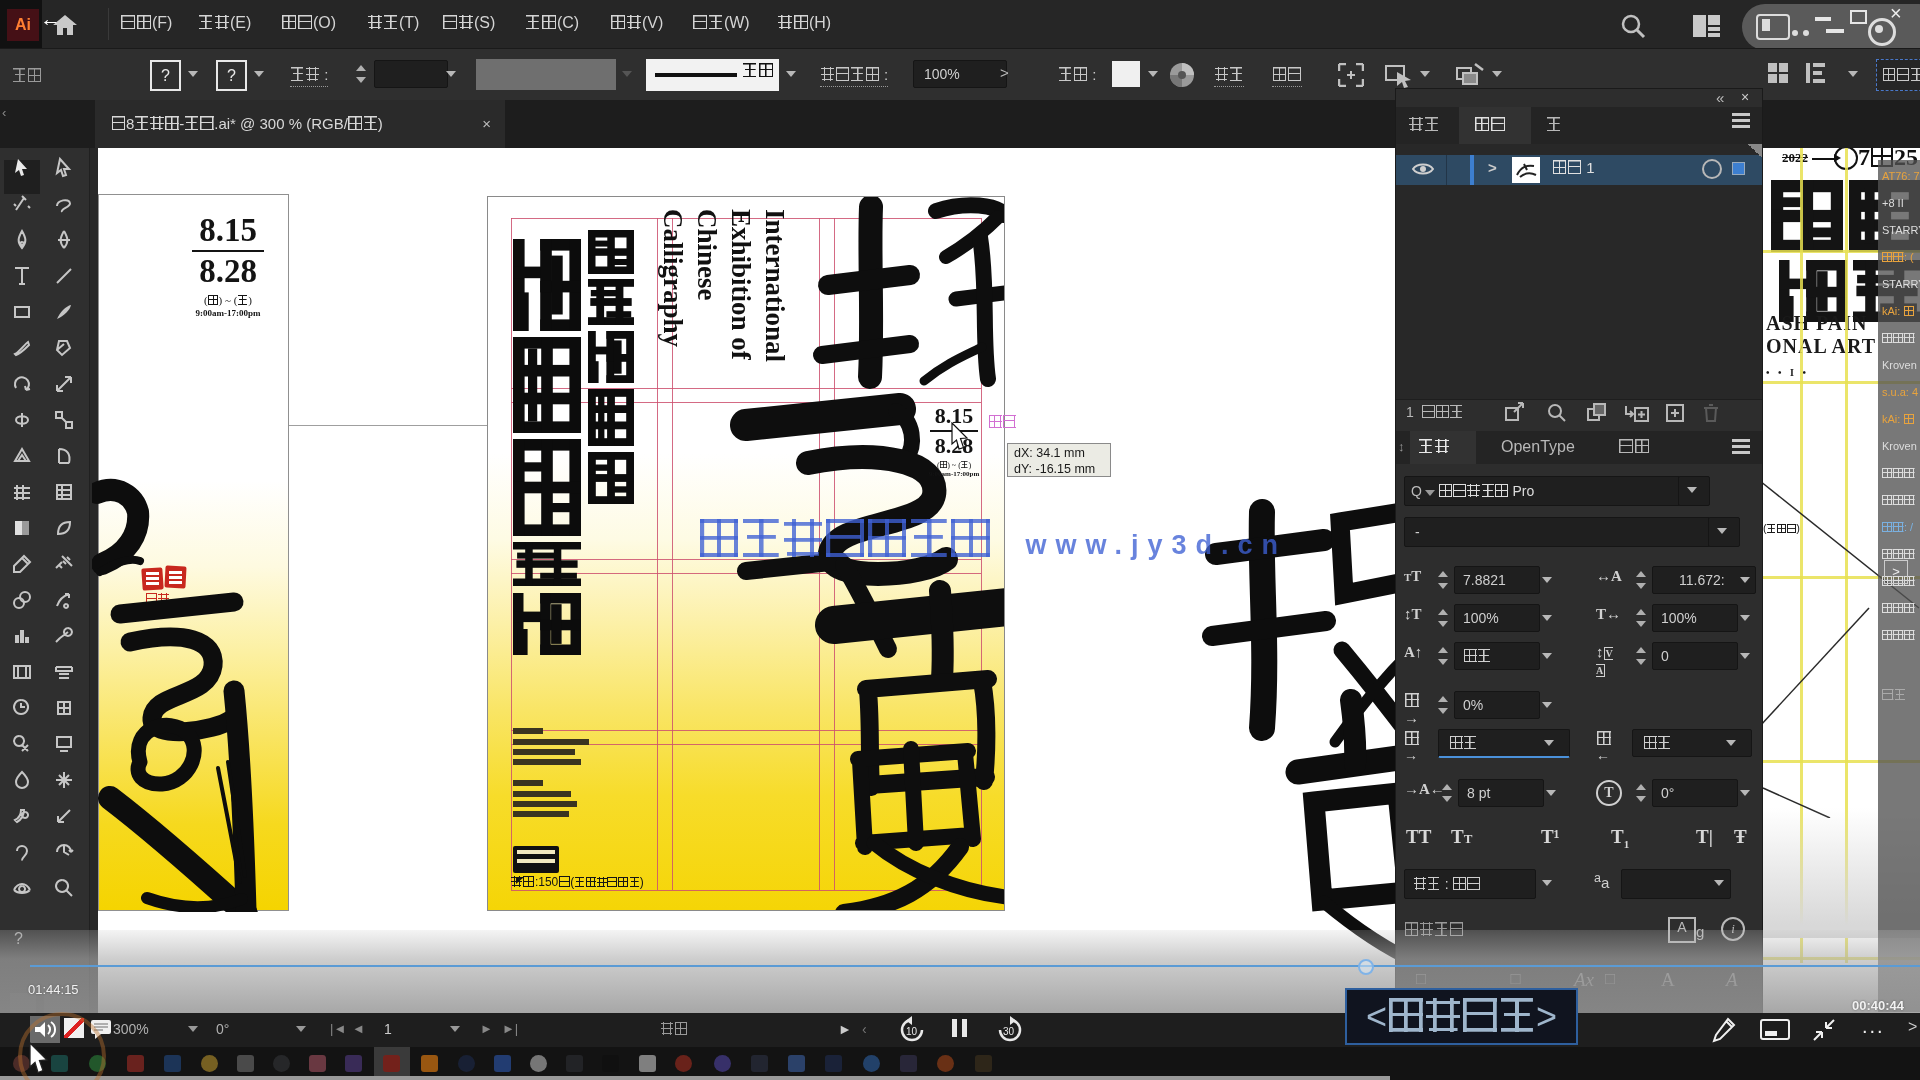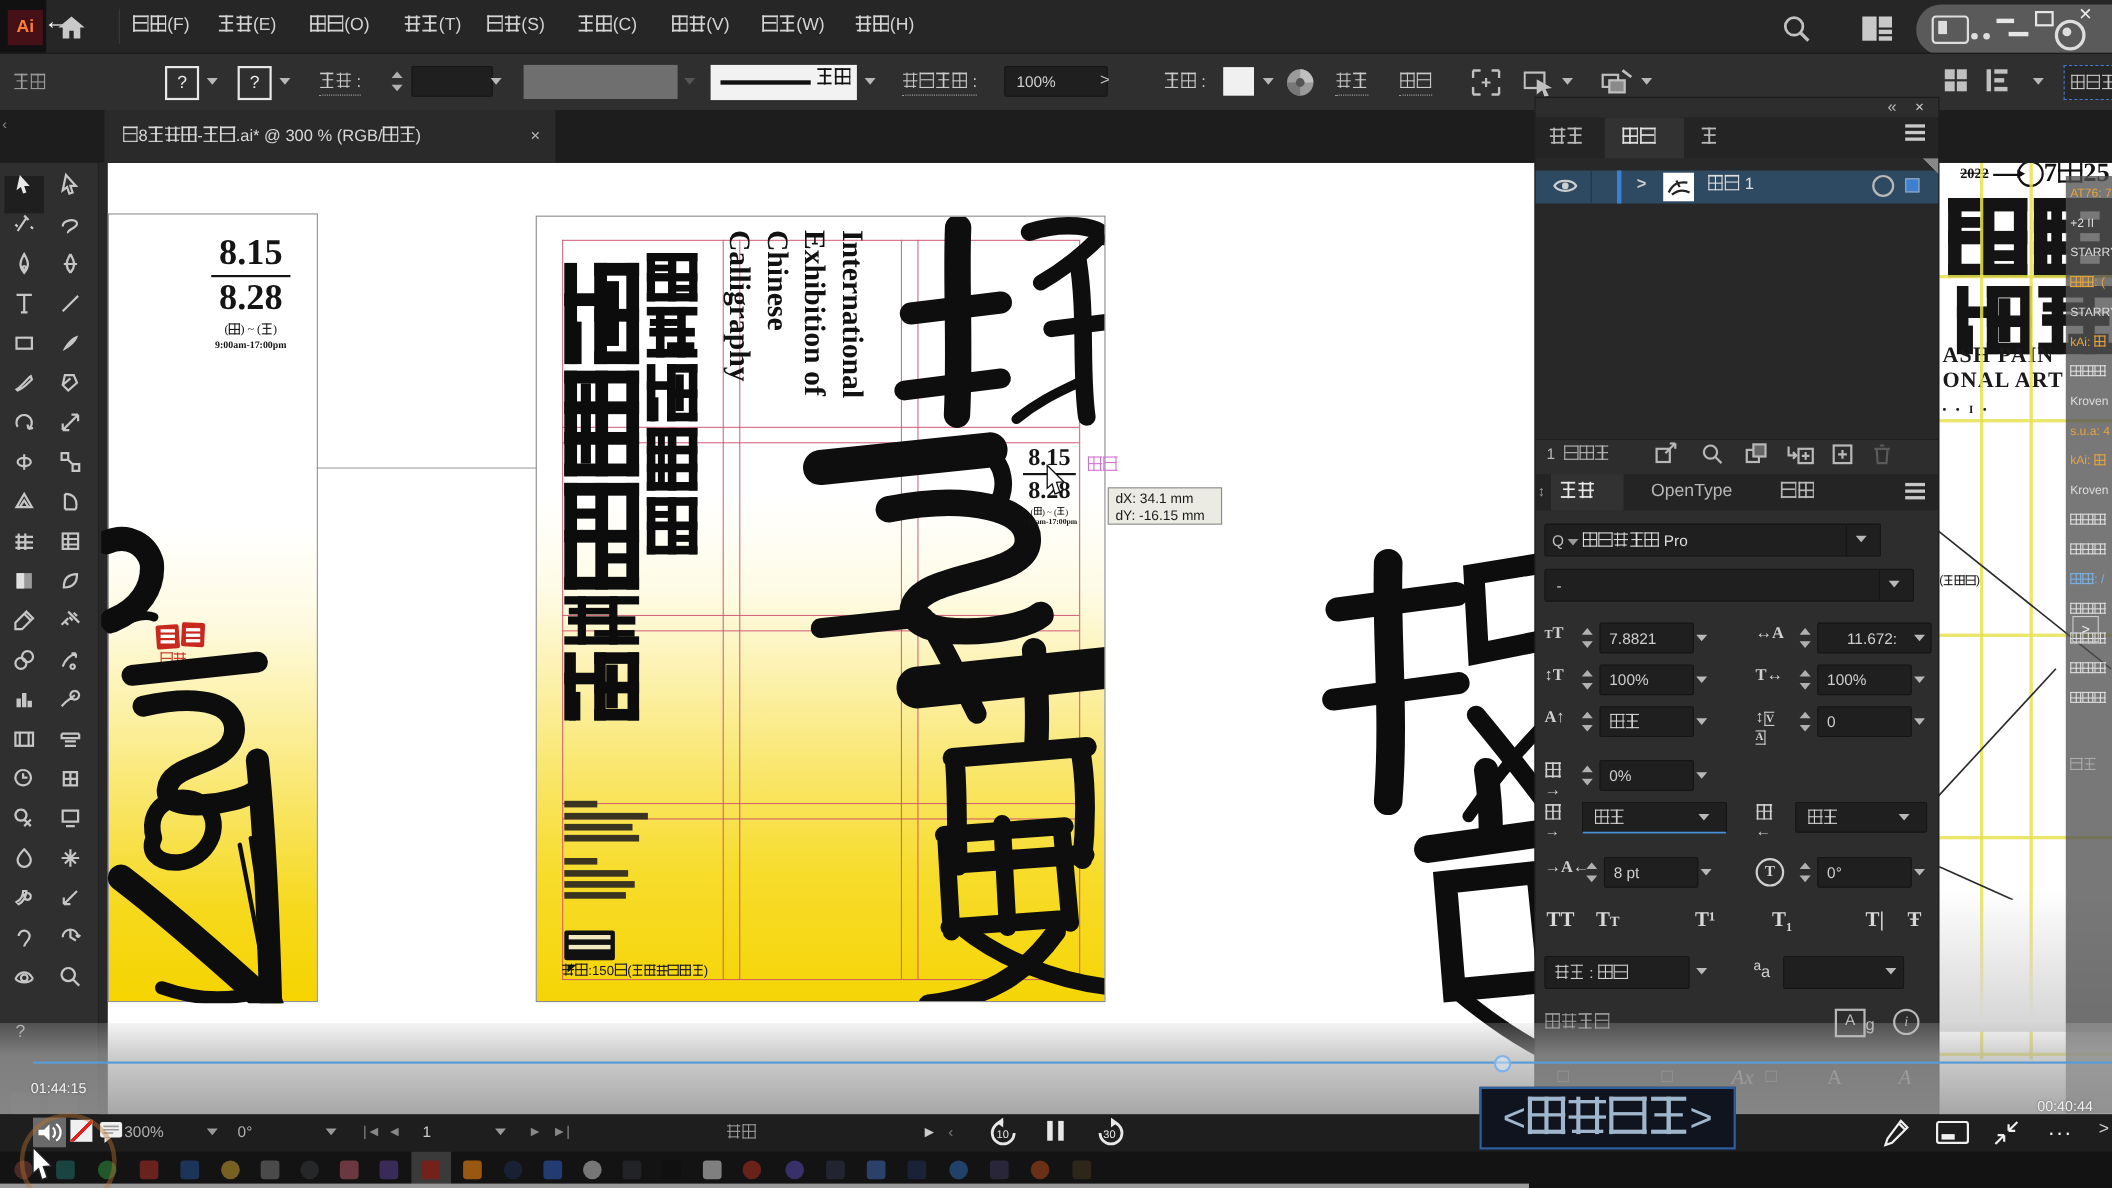--- a/index.html
+++ b/index.html
@@ -238,20 +238,23 @@
 <path d="M26 56 L134 42" stroke-width="22"></path>
 <path d="M22 138 L136 123" stroke-width="20"></path>
 <path d="M150 24 L218 13 L224 82 L154 96 Z" stroke-width="19"></path>
 <path d="M152 152 C177 182 202 214 226 246" stroke-width="17"></path>
 <path d="M145 244 C170 208 198 176 224 150" stroke-width="11"></path>
 <path d="M108 274 L230 257" stroke-width="25"></path>
 <path d="M161 202 C164 224 166 245 165 266" stroke-width="22"></path>
 <path d="M124 304 L208 295 L218 394 L132 402 Z" stroke-width="21"></path>
 <path d="M134 404 C170 434 202 454 230 466" stroke-width="13"></path>
 </svg>
+    <div class="abs" style="left:608px;top:368px;color:rgba(62,96,212,0.78);font-size:42px;white-space:nowrap;">
+<span class="z2"></span><span class="z3"></span><span class="z4"></span><span class="z"></span><span class="z2"></span><span class="z3"></span><span class="z2"></span>
+<span style="font-size:27px;font-weight:bold;letter-spacing:9px;margin-left:22px;">www.jy3d.cn</span></div>
     <div class="abs" style="left:898px;top:266px;color:#d26fd2;font-size:14px;"><span class="z2" style="width:13px;height:13px"></span><span class="z" style="width:13px;height:13px"></span></div>
     <div class="abs" style="left:917px;top:295px;width:104px;height:34px;background:#ebebe4;border:1px solid #8a8a8a;font-size:12.5px;color:#1a1a1a;line-height:16px;padding:1px 0 0 6px;box-sizing:border-box;">dX: 34.1 mm<br>dY: -16.15 mm</div>
     <svg class="abs" style="left:860px;top:274px;" width="24" height="34">
       <path d="M2 1 L17 16 L10.5 16.5 L13.5 25.5 L9 27 L6.5 18 L2 22 Z" fill="#fff" stroke="#111" stroke-width="1.2"></path>
     </svg>
     <div class="abs" style="left:1692px;top:2px;color:#111;font-size:13px;font-weight:bold;font-family:'Liberation Serif',serif;text-decoration:line-through;">2022</div>
     <div class="abs" style="left:1722px;top:10px;width:26px;height:2px;background:#111;"></div>
     <div class="abs" style="left:1744px;top:6px;width:0;height:0;border-left:7px solid #111;border-top:4px solid transparent;border-bottom:4px solid transparent;"></div>
     <div class="abs" style="left:1744px;top:-2px;width:20px;height:20px;border:2.5px solid #111;border-radius:50%;"></div>
     <div class="abs" style="left:1768px;top:-4px;color:#101010;font-size:24px;font-weight:bold;font-family:'Liberation Serif',serif;white-space:nowrap;">7<span class="z2" style="width:22px;height:22px"></span>25<span class="z3" style="width:22px;height:22px"></span></div>
@@ -706,21 +709,21 @@
     <div class="abs" style="left:300px;top:834px;color:#b8b8b8;font-size:15px;">g</div>
     <div class="abs" style="left:325px;top:828px;width:20px;height:20px;border:2px solid #b8b8b8;border-radius:50%;color:#b8b8b8;text-align:center;line-height:20px;font-size:13px;font-style:italic;font-family:'Liberation Serif',serif;">i</div>
     <div class="abs" style="left:20px;top:880px;width:300px;height:24px;color:#777;font-size:17px;letter-spacing:40px;font-family:'Liberation Serif',serif;">□ □ □ Ax</div>
     <div class="abs" style="left:178px;top:880px;color:#888;font-size:19px;font-family:'Liberation Serif',serif;font-style:italic;">Ax</div>
     <div class="abs" style="left:265px;top:880px;color:#888;font-size:19px;font-family:'Liberation Serif',serif;">A</div>
     <div class="abs" style="left:330px;top:880px;color:#888;font-size:19px;font-family:'Liberation Serif',serif;font-style:italic;">A</div>
   </div>
 
 <div class="abs" id="chat" style="left:1878px;top:160px;width:42px;height:852px;background:rgba(82,82,82,0.78);overflow:hidden;">
     <div style="position:absolute;left:4px;top:10px;color:#e8a33d;font-size:11px;white-space:nowrap;">AT76: 7</div>
-    <div style="position:absolute;left:4px;top:37px;color:#dddddd;font-size:11px;white-space:nowrap;">+2 II</div>
+    <div style="position:absolute;left:4px;top:37px;color:#dddddd;font-size:11px;white-space:nowrap;">+8 II</div>
     <div style="position:absolute;left:4px;top:64px;color:#dddddd;font-size:11px;white-space:nowrap;">STARRY</div>
     <div style="position:absolute;left:4px;top:91px;color:#e8a33d;font-size:11px;white-space:nowrap;"><span class="z2"></span><span class="z2"></span>: (</div>
     <div style="position:absolute;left:4px;top:118px;color:#dddddd;font-size:11px;white-space:nowrap;">STARRY</div>
     <div style="position:absolute;left:4px;top:145px;color:#e8a33d;font-size:11px;white-space:nowrap;">kAi: <span class="z2"></span></div>
     <div style="position:absolute;left:4px;top:172px;color:#dddddd;font-size:11px;white-space:nowrap;"><span class="z2"></span><span class="z2"></span><span class="z2"></span></div>
     <div style="position:absolute;left:4px;top:199px;color:#dddddd;font-size:11px;white-space:nowrap;">Kroven</div>
     <div style="position:absolute;left:4px;top:226px;color:#e8a33d;font-size:11px;white-space:nowrap;">s.u.a: 4</div>
     <div style="position:absolute;left:4px;top:253px;color:#e8a33d;font-size:11px;white-space:nowrap;">kAi: <span class="z2"></span></div>
     <div style="position:absolute;left:4px;top:280px;color:#dddddd;font-size:11px;white-space:nowrap;">Kroven</div>
     <div style="position:absolute;left:4px;top:307px;color:#dddddd;font-size:11px;white-space:nowrap;"><span class="z2"></span><span class="z2"></span><span class="z2"></span></div>
@@ -731,21 +734,21 @@
     <div style="position:absolute;left:4px;top:442px;color:#dddddd;font-size:11px;white-space:nowrap;"><span class="z2"></span><span class="z2"></span><span class="z2"></span></div>
     <div style="position:absolute;left:4px;top:469px;color:#dddddd;font-size:11px;white-space:nowrap;"><span class="z2"></span><span class="z2"></span><span class="z2"></span></div>
     <div style="position:absolute;left:6px;top:400px;width:22px;height:22px;border:1px solid #ccc;border-radius:50%%;color:#eee;font-size:13px;text-align:center;line-height:22px;">&gt;</div>
     <div style="position:absolute;left:4px;top:528px;color:#aaa;font-size:12px;"><span class="z"></span><span class="z3"></span></div>
   </div>
 
 <div class="abs" id="voverlay" style="left:0;top:930px;width:1920px;height:83px;background:linear-gradient(180deg,rgba(205,205,205,0.22) 0%,rgba(175,175,175,0.62) 35%,rgba(150,150,150,0.84) 100%);"></div>
 <div class="abs" style="left:30px;top:965px;width:1890px;height:2px;background:#5b9bd5;"></div>
 <div class="abs" style="left:1358px;top:959px;width:12px;height:12px;border:2px solid #7fb3e8;border-radius:50%;background:rgba(220,235,250,0.5);"></div>
 <div class="abs" style="left:28px;top:982px;color:#f2f2f2;font-size:13px;text-shadow:0 0 2px #555;">01:44:15</div>
-<div class="abs" style="left:1852px;top:998px;color:#f2f2f2;font-size:13px;text-shadow:0 0 2px #555;">00:40:44</div>
+<div class="abs" style="left:1852px;top:998px;color:#f2f2f2;font-size:13px;text-shadow:0 0 2px #555;font-weight:bold;">00:40:44</div>
 
 <div class="abs" id="ctrlbar" style="left:0;top:1013px;width:1920px;height:34px;background:#1e1e1e;">
     <div class="abs" style="left:30px;top:3px;width:30px;height:27px;background:#6a6a6a;"></div>
     <svg class="abs" style="left:33px;top:6px" width="24" height="21">
       <path d="M2 8 L7 8 L12 3 L12 18 L7 13 L2 13 Z" fill="#fff"></path>
       <path d="M15 6 a6 6 0 0 1 0 9 M18 3 a9 9 0 0 1 0 15" stroke="#fff" stroke-width="2" fill="none"></path>
     </svg>
     <div class="abs" style="left:64px;top:5px;width:20px;height:20px;background:#f0f0f0;"></div>
     <div class="abs" style="left:64px;top:5px;width:20px;height:20px;background:linear-gradient(135deg,transparent 45%,#d22 45%,#d22 58%,transparent 58%);"></div>
     <svg class="abs" style="left:90px;top:5px" width="22" height="22">

